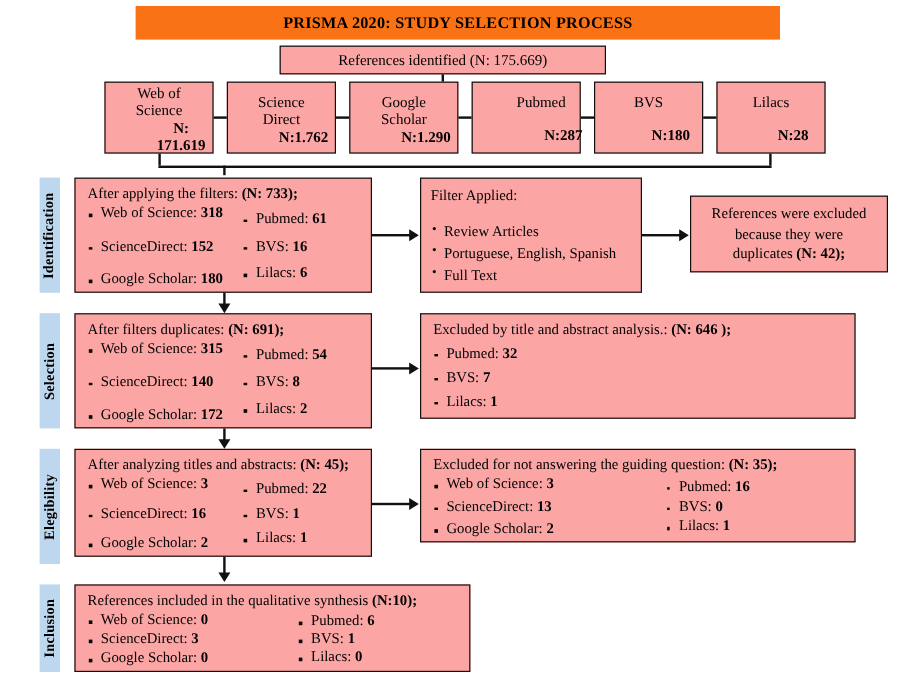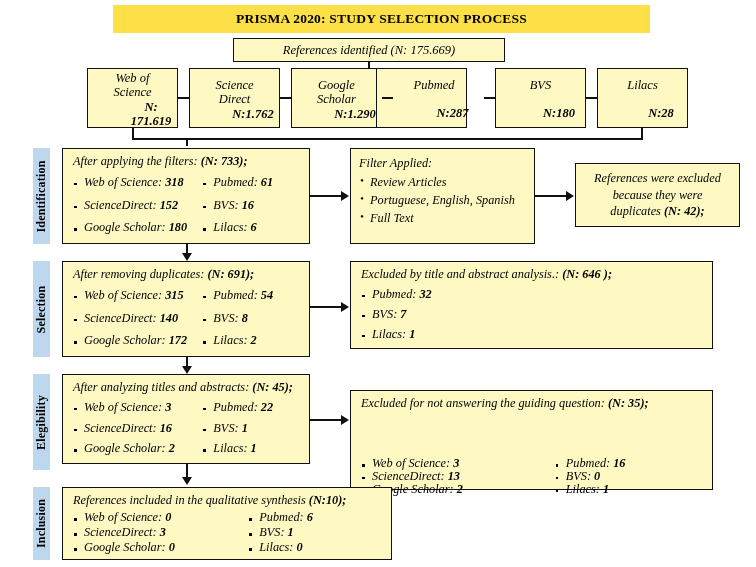--- a/index.html
+++ b/index.html
@@ -10,32 +10,31 @@
     color:#000;
     position:relative;
     overflow:hidden;
   }
   #canvas{position:absolute;inset:0;}
   .abs{position:absolute;box-sizing:border-box;}
 
   
   .banner{
     left:113px;top:5px;width:537px;height:28px;
-    background:#fde047;
+    background:#f97316;
     display:flex;align-items:center;justify-content:center;
     font-weight:bold;font-size:13.5px;letter-spacing:.2px;
   }
 
   
   .box{
     border:1.6px solid #111;
-    background:#fef9c3;
+    background:#fca5a5;
     display:flex;flex-direction:column;
     box-sizing:border-box;
-    font-style:italic;
   }
   .box.center{align-items:center;justify-content:center;text-align:center;}
 
   
   .topbox{left:233px;top:38px;width:272px;height:24px;font-size:12.5px;}
 
   
   .src{width:91px;height:60px;top:68px;font-size:12.5px;line-height:1.12;
        align-items:center;justify-content:center;text-align:center;padding-top:2px;}
   .src .nm{display:block;}
@@ -55,32 +54,32 @@
     font-weight:bold;font-size:12px;
     letter-spacing:.2px;
   }
 
   
   .cbox{padding:5px 7px 4px 8px;font-size:12.3px;}
   .cbox .hdr{margin:0 0 2px 2px;white-space:nowrap;}
   .cbox .hdr b{font-weight:bold;}
   .cols{display:flex;flex:1;}
   .col{display:flex;flex-direction:column;justify-content:space-around;}
-  .col.c1{flex:0 0 56%;}
+  .col.c1{flex:0 0 56%;justify-content:space-between;}
   .col.c2{flex:1;}
   .li{position:relative;padding-left:13px;line-height:1.05;white-space:nowrap;}
   .li::before{
     content:"";position:absolute;left:3px;top:7px;
     width:2.5px;height:2.5px;background:#000;
   }
   .li b{font-weight:bold;}
 
   
   .pbox{padding:7px 8px;font-size:12.3px;}
-  .pbox .hdr{margin-bottom:3px;}
+  .pbox .hdr{margin-bottom:14px;}
   .pbox .pl{position:relative;padding-left:11px;line-height:1.45;white-space:nowrap;}
   .pbox .pl::before{content:"\2022";position:absolute;left:1px;top:-1px;font-size:11px;}
 
   
   .tbox{font-size:12.3px;line-height:1.35;padding:4px 6px;}
 
   
   .ln{position:absolute;background:#111;}
   .vln{width:2px;}
   .hln{height:2px;}
@@ -116,21 +115,21 @@
   <div class="abs box src two" style="left:189px;">
     <span class="nm">Science</span>
     <span class="nm">Direct</span>
     <span class="cnt">N:1.762</span>
   </div>
   <div class="abs box src two" style="left:291px;">
     <span class="nm">Google</span>
     <span class="nm">Scholar</span>
     <span class="cnt">N:1.290</span>
   </div>
-  <div class="abs box src one" style="left:376px;padding-left:25px;">
+  <div class="abs box src one" style="left:393px;padding-left:25px;">
     <span class="nm">Pubmed</span>
     <span class="cnt">N:287</span>
   </div>
   <div class="abs box src one" style="left:495px;">
     <span class="nm">BVS</span>
     <span class="cnt">N:180</span>
   </div>
   <div class="abs box src one" style="left:597px;">
     <span class="nm">Lilacs</span>
     <span class="cnt">N:28</span>
@@ -188,21 +187,21 @@
   <div class="arrow-r" style="left:566px;top:191px;"></div>
 
   <div class="ln vln" style="left:186px;top:244px;height:11px;"></div>
   <div class="arrow-d" style="left:182px;top:253px;"></div>
 
   <div class="abs stage" style="left:33px;top:261px;height:96px;">
     <span>Selection</span>
   </div>
   <div class="abs box cbox" style="left:62px;top:261px;width:248px;height:96px;">
     <div class="hdr">
-      <span>After removing duplicates: </span><b>(N: 691);</b>
+      <span>After filters duplicates: </span><b>(N: 691);</b>
     </div>
     <div class="cols">
       <div class="col c1">
         <div class="li"><span>Web of Science: </span><b>315</b></div>
         <div class="li"><span>ScienceDirect: </span><b>140</b></div>
         <div class="li"><span>Google Scholar: </span><b>172</b></div>
       </div>
       <div class="col c2">
         <div class="li"><span>Pubmed: </span><b>54</b></div>
         <div class="li"><span>BVS: </span><b>8</b></div>
@@ -243,21 +242,21 @@
         <div class="li"><span>Google Scholar: </span><b>2</b></div>
       </div>
       <div class="col c2">
         <div class="li"><span>Pubmed: </span><b>22</b></div>
         <div class="li"><span>BVS: </span><b>1</b></div>
         <div class="li"><span>Lilacs: </span><b>1</b></div>
       </div>
     </div>
   </div>
 
-  <div class="abs box cbox" style="left:350px;top:390px;width:363px;height:100px;gap:44px;">
+  <div class="abs box cbox" style="left:350px;top:374px;width:363px;height:78px;">
     <div class="hdr">
       <span>Excluded for not answering the guiding question: </span><b>(N: 35);</b>
     </div>
     <div class="cols">
       <div class="col c1">
         <div class="li"><span>Web of Science: </span><b>3</b></div>
         <div class="li"><span>ScienceDirect: </span><b>13</b></div>
         <div class="li"><span>Google Scholar: </span><b>2</b></div>
       </div>
       <div class="col c2">

